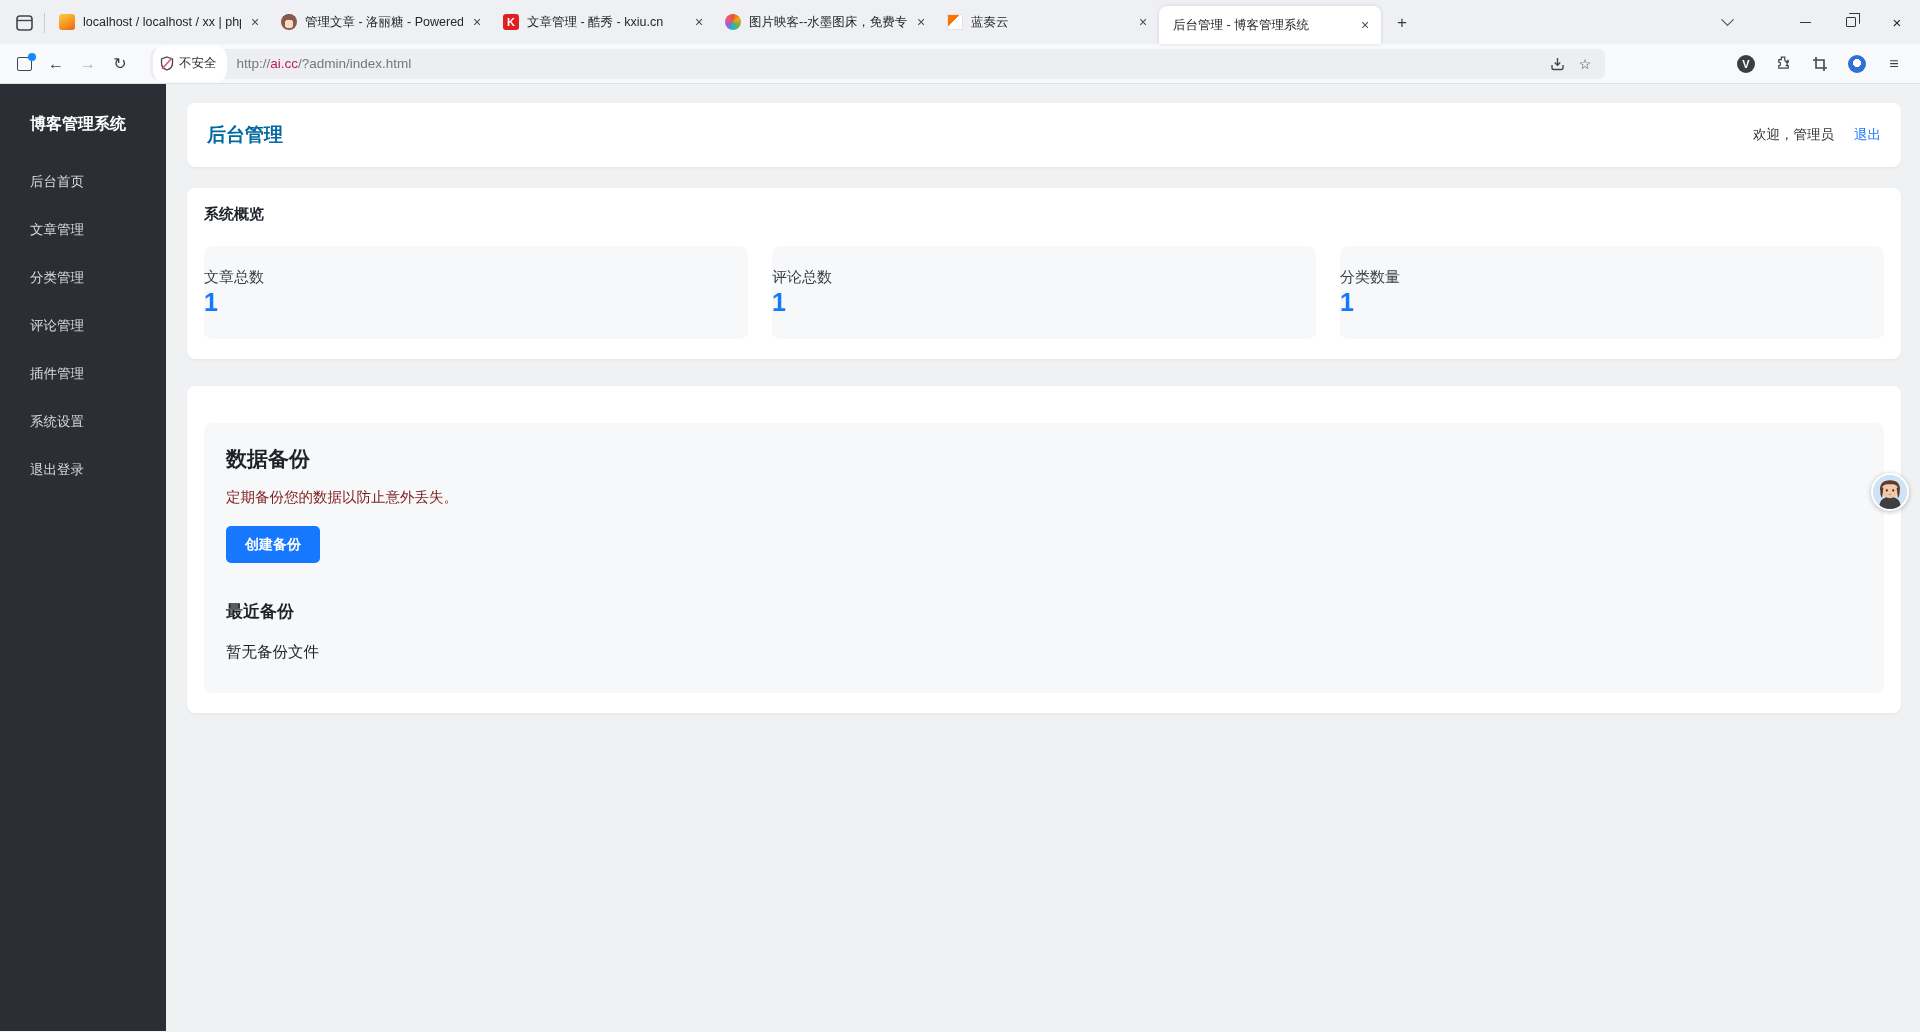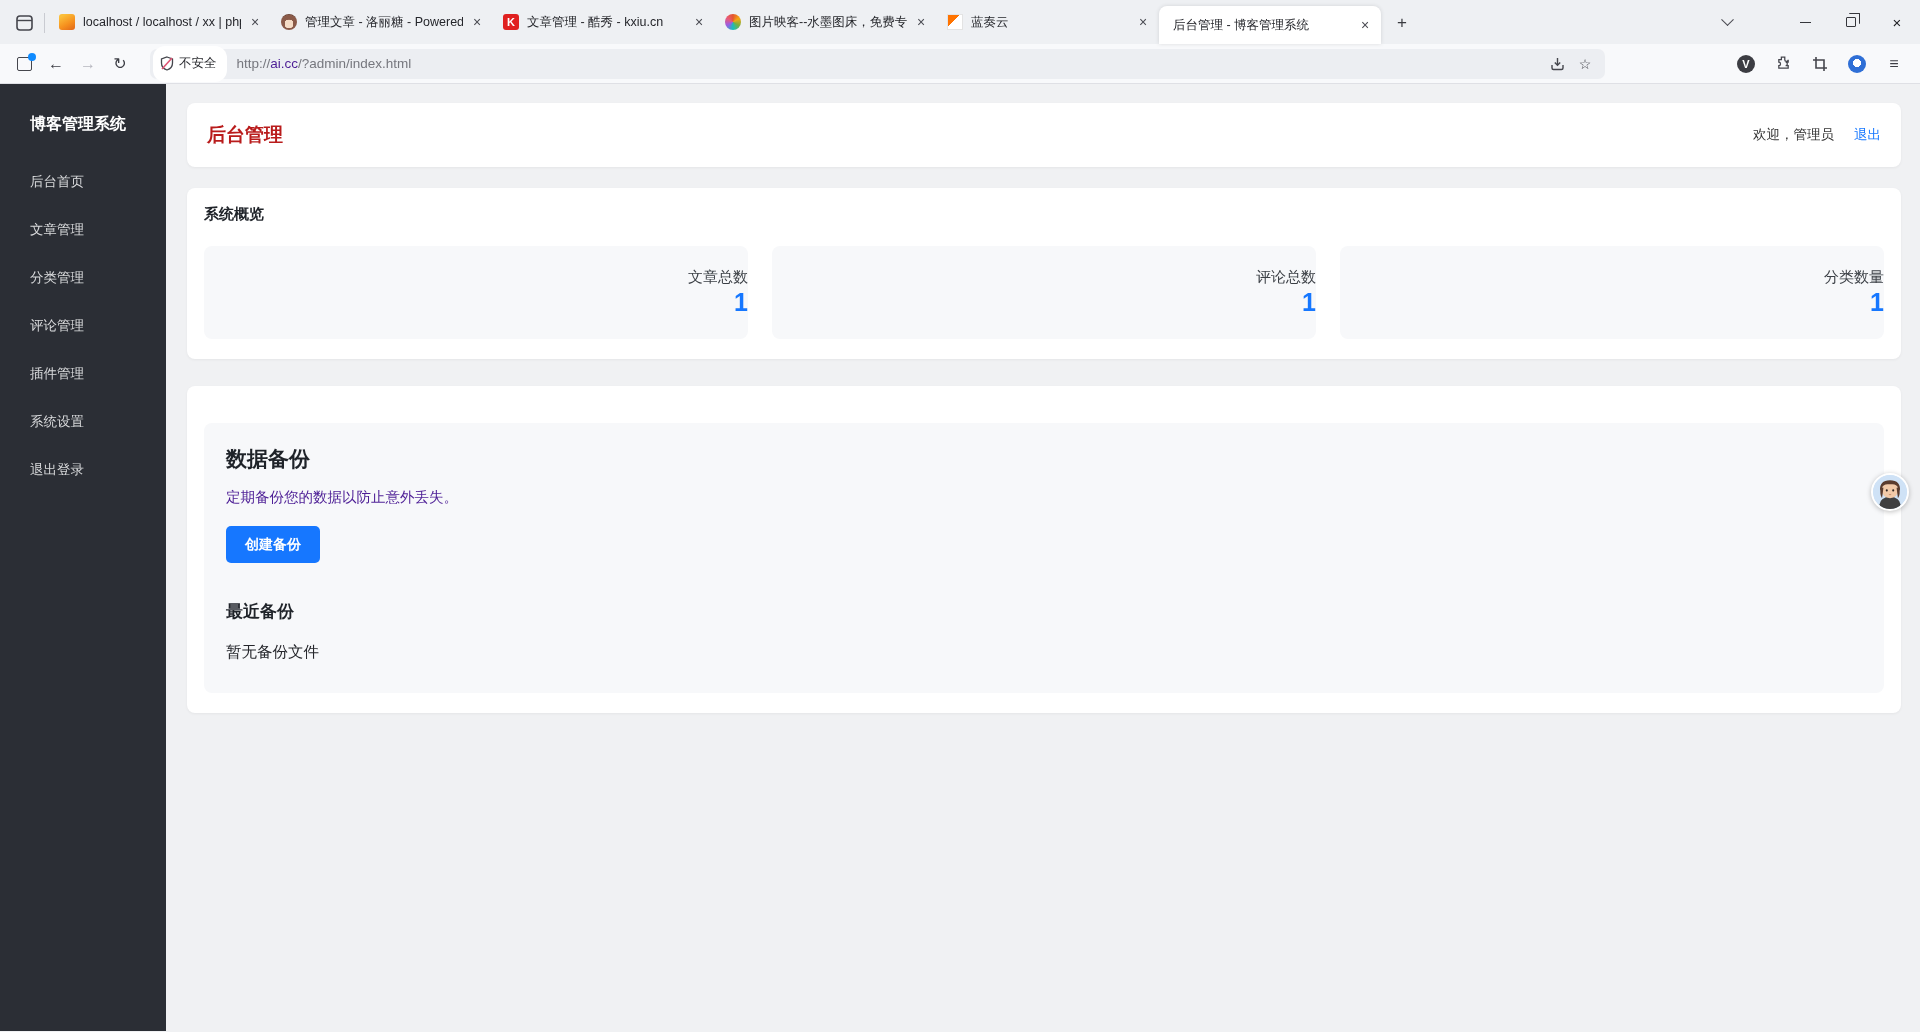--- a/index.html
+++ b/index.html
@@ -50,53 +50,53 @@
   .tbtn.disabled { color:#b6b7bf; }
   .split-icon { position:relative; width:15px; height:14px; border:1.6px solid #45464d; border-radius:2px; }
   .split-icon:after { content:""; position:absolute; right:-5px; top:-5px; width:8px; height:8px;
     border-radius:50%; background:#0f8bff; }
   .urlbar { flex:1; height:30px; margin:0 125px 0 14px; background:#eceef2; border-radius:7px;
     display:flex; align-items:center; padding:0 6px 0 3px; min-width:0; }
   .sec-chip { height:36px; background:#ffffff; border-radius:12px; display:flex; align-items:center;
     padding:0 10px 0 7px; margin-right:10px; border:none; flex:0 0 auto; }
   .sec-chip .sec-label { font-size:12.5px; color:#2b2c31; margin-left:5px; }
   .url-text { flex:1; font-size:13.5px; color:#76777e; white-space:nowrap; overflow:hidden; }
-  .url-text .domain { color:#4c1d95; }
+  .url-text .domain { color:#be185d; }
   .urlbar .tbtn { width:28px; height:26px; font-size:14px; }
   .ext-icons { display:flex; align-items:center; gap:5px; flex:0 0 auto; }
   .v-circle { width:18px; height:18px; border-radius:50%; background:#3c3d43; color:#fff;
     font-size:11px; font-weight:bold; display:flex; align-items:center; justify-content:center; }
   .blue-logo { width:18px; height:18px; border-radius:50%;
     background:radial-gradient(circle at 50% 45%, #ffffff 0 30%, #2f6fd6 31% 100%); }
 
   
   .app { display:flex; height:947px; }
   .sidebar { width:166px; background:#2b2e35; color:#d9dadc; flex:0 0 auto; padding-top:16px; }
   .sidebar-title { color:#ffffff; font-weight:bold; font-size:16px; padding:14px 0 10px 30px; }
   .nav { margin-top:13px; }
   .nav-item { height:48px; line-height:48px; padding-left:30px; font-size:13.5px; cursor:pointer; }
 
   .main { flex:1; padding:19px 19px 0 21px; overflow:hidden; }
   .card { background:#ffffff; border-radius:8px; box-shadow:0 1px 3px rgba(0,0,0,.05); }
   .page-header { height:64px; display:flex; align-items:center; padding:0 20px; margin-bottom:21px; }
-  .page-title { font-size:19px; font-weight:bold; color:#b91c1c; }
+  .page-title { font-size:19px; font-weight:bold; color:#0369a1; }
   .header-right { margin-left:auto; font-size:13.5px; color:#333; display:flex; align-items:center; gap:20px; }
   .logout-link { color:var(--accent,#1677ff); text-decoration:none; font-size:13.5px; cursor:pointer; }
 
   .section-card { padding:17px 17px 20px 17px; margin-bottom:27px; }
   .section-title { font-size:15px; font-weight:bold; color:#1f2329; }
   .stats-row { display:flex; gap:24px; margin-top:22px; }
   .stat-box { flex:1; height:93px; background:#f7f8fa; border-radius:8px; display:flex;
-    flex-direction:column; align-items:flex-end; justify-content:center; gap:1px; }
+    flex-direction:column; align-items:flex-start; justify-content:center; gap:1px; }
   .stat-label { font-size:15px; color:#3c4046; }
   .stat-value { font-size:25px; font-weight:bold; color:var(--accent,#1677ff); }
 
   .inner-panel { background:#f7f8fa; border-radius:8px; margin-top:20px; padding:22px 22px 30px 22px; }
   .backup-title { font-size:21px; font-weight:bold; color:#1f2329; }
-  .backup-desc { font-size:14.5px; color:#4c1d95; margin-top:15px; }
+  .backup-desc { font-size:14.5px; color:#7f1d1d; margin-top:15px; }
   .primary-btn { margin-top:19px; width:94px; height:37px; background:var(--accent,#1677ff);
     color:#fff; border:none; border-radius:5px; font-size:14px; cursor:pointer;font-weight:bold; }
   .recent-title { font-size:17px; font-weight:bold; color:#1f2329; margin-top:37px; }
   .empty-text { font-size:15.5px; color:#25262b; margin-top:19px; }
 
   .float-avatar { position:absolute; left:1871px; top:473px; width:38px; height:38px;
     border-radius:50%; border:2px solid #ffffff; box-shadow:0 1px 5px rgba(0,0,0,.25);
     overflow:hidden; cursor:pointer; z-index:20; background:#cfe2f6; }
   .float-avatar svg { display:block; }
 </style>

